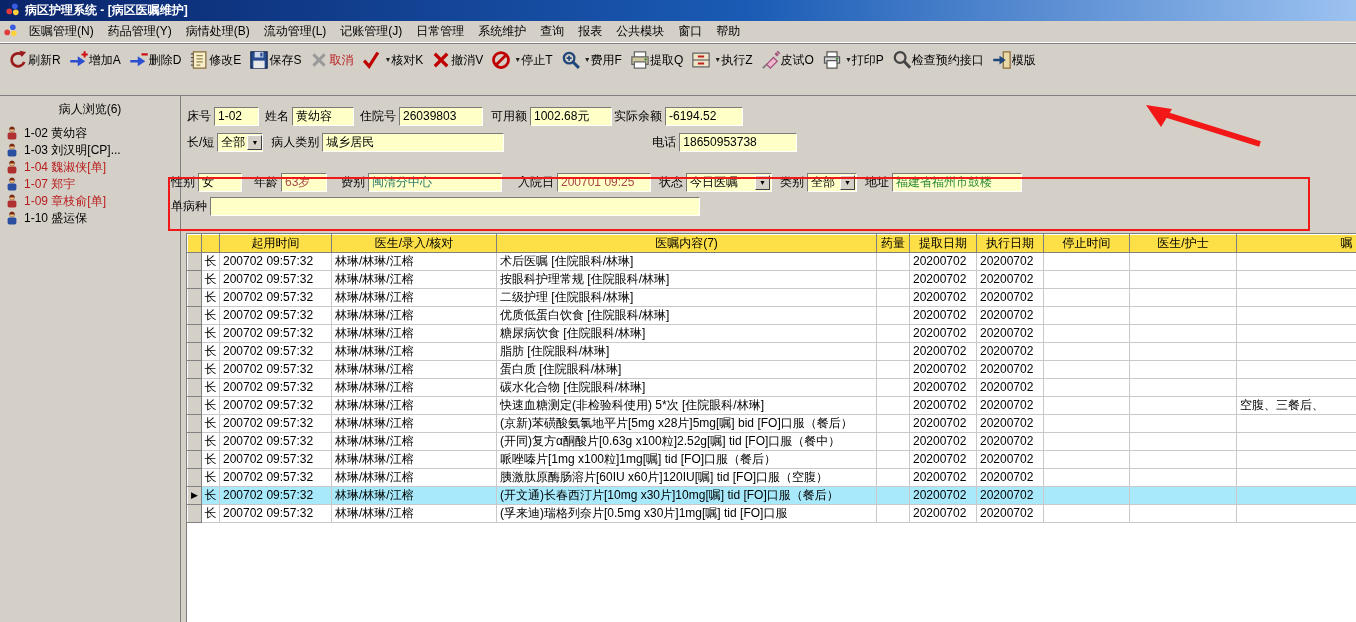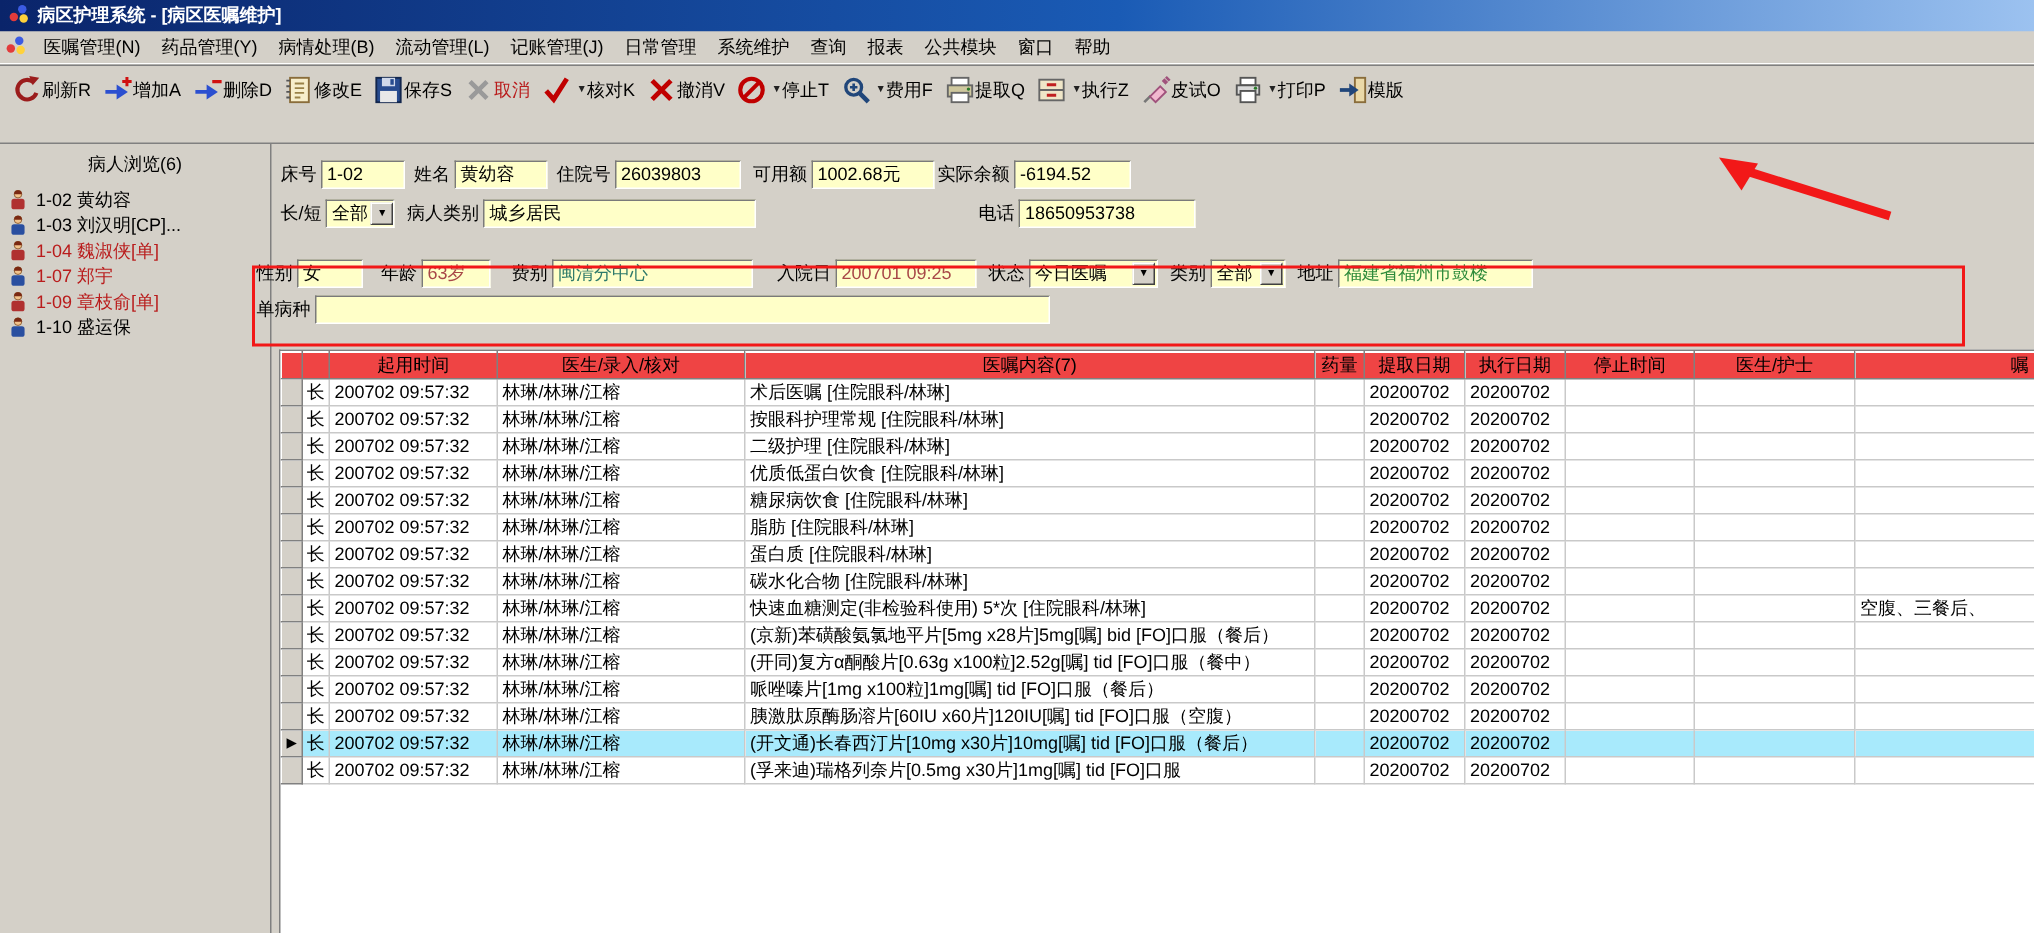--- a/index.html
+++ b/index.html
@@ -51,21 +51,21 @@
   .dda { width:15px; height:15px; background:#d4d0c8; border:1px solid; border-color:#fff #404040 #404040 #fff;
     font-size:7px; text-align:center; line-height:13px; flex:none; margin-left:2px; }
   .ml2{margin-left:2px}.ml6{margin-left:6px}.ml8{margin-left:8px}.ml12{margin-left:12px}
   .ml14{margin-left:14px}.ml16{margin-left:16px}.ml148{margin-left:148px}
   .t-red { color:#a84848; } .t-teal { color:#2e7a6a; } .t-green { color:#2e8b3a; }
 
   
   .table-area { position:absolute; top:137px; left:5px; right:0; bottom:0; overflow:hidden;
     background:#fff; border-left:1px solid #808080; border-top:1px solid #808080; }
   table { border-collapse:collapse; table-layout:fixed; width:1269px; }
-  th { background:#ef4444; border:1px solid; border-color:#ffffff #808080 #808080 #ffffff;
+  th { background:#fde047; border:1px solid; border-color:#ffffff #808080 #808080 #ffffff;
     font-weight:normal; height:18px; padding:0 2px; text-align:center; overflow:hidden; white-space:nowrap; }
   td { border:1px solid #c9c9c9; padding:1px 3px; line-height:15px; vertical-align:middle; overflow:hidden; }
   td.c-sel { background:#d4d0c8; border-color:#ffffff #808080 #808080 #ffffff; padding:0; text-align:center; font-size:9px; }
   td.nowrap { white-space:nowrap; }
   td.c-type { text-align:center; padding:1px 0; }
   tr.sel td { background:#a8eafc; }
   tr.sel td.c-sel { background:#d4d0c8; }
 
   
   .ann-rect { position:absolute; left:168px; top:177px; width:1142px; height:54px;
@@ -274,20 +274,31 @@
             <svg viewBox="0 0 16 16">
               <rect x="4" y="1.5" width="8" height="4" fill="#fff" stroke="#555"></rect>
               <rect x="2" y="5.5" width="12" height="5" fill="#d9d9d9" stroke="#555"></rect>
               <rect x="4" y="8.5" width="8" height="6" fill="#fff" stroke="#555"></rect>
               <circle cx="12" cy="7" r=".9" fill="#2a7a2a"></circle>
             </svg>
           </span>
           <span class="darr">▼</span>
         </span>
         <span class="tlabel">打印P</span>
+      </div>
+      <div class="tbtn">
+        <span class="trow">
+          <span class="ticon">
+            <svg viewBox="0 0 16 16">
+              <circle cx="6.5" cy="6" r="4.3" fill="none" stroke="#444" stroke-width="1.8"></circle>
+              <path d="M9.8 9.2l4.7 5" stroke="#444" stroke-width="2.4"></path>
+            </svg>
+          </span>
+        </span>
+        <span class="tlabel">检查预约接口</span>
       </div>
       <div class="tbtn">
         <span class="trow">
           <span class="ticon">
             <svg viewBox="0 0 16 16">
               <rect x="9" y="1.5" width="5.5" height="13" fill="#ead9a8" stroke="#8a6d3b"></rect>
               <path d="M1 8h6" stroke="#20467a" stroke-width="2"></path>
               <polygon points="6,4.5 11,8 6,11.5" fill="#20467a"></polygon>
             </svg>
           </span>
@@ -348,21 +359,21 @@
           <span>1-10 盛运保</span>
         </div>
       </div>
   </div>
 
   <div class="content">
     <div class="form-area">
 
       <div class="frow r1">
         <span class="flabel">床号</span>
-        <span class="fld" style="width:56px">1-02</span>
+        <span class="fld" style="width:45px">1-02</span>
         <span class="flabel ml6">姓名</span>
         <span class="fld" style="width:62px">黄幼容</span>
         <span class="flabel ml6">住院号</span>
         <span class="fld" style="width:84px">26039803</span>
         <span class="flabel ml8">可用额</span>
         <span class="fld" style="width:82px">1002.68元</span>
         <span class="flabel ml2">实际余额</span>
         <span class="fld" style="width:78px">-6194.52</span>
       </div>
 

